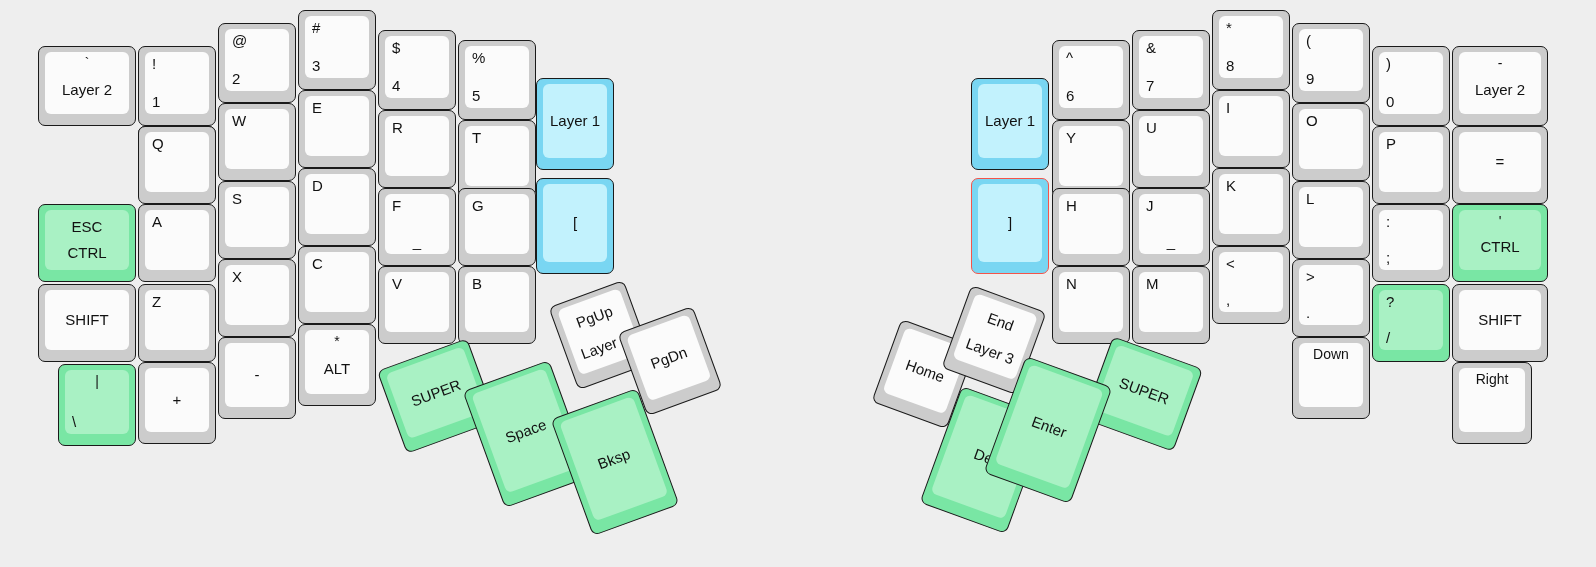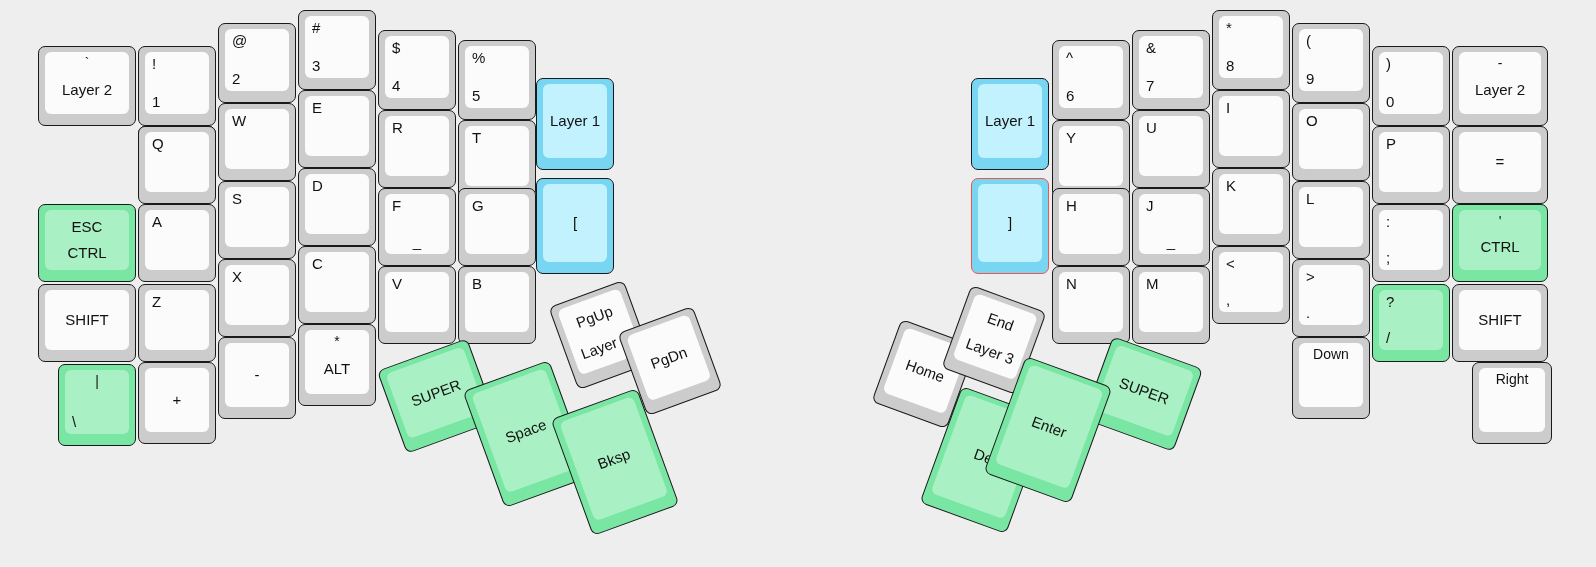--- a/index.html
+++ b/index.html
@@ -404,21 +404,21 @@
         <div class="cap">
           <div class="lg topc">'</div>
           <div class="lg ctr">CTRL</div>
         </div>
       </div>
       <div class="key" style="left: 1452px; top: 284px; width: 96px; height: 78px;">
         <div class="cap">
           <div class="lg ctr">SHIFT</div>
         </div>
       </div>
-      <div class="key" style="left: 1452px; top: 362px; width: 80px; height: 82px; margin-left: 20px;">
+      <div class="key" style="left: 1452px; top: 362px; width: 80px; height: 82px;">
         <div class="cap">
           <div class="lg topc">Right</div>
         </div>
       </div>
       <div class="key rot thumb" style="left: 884px; top: 330px; width: 80px; height: 88px; transform: rotate(20deg);">
         <div class="cap">
           <div class="lg ctr">Home</div>
         </div>
       </div>
       <div class="key rot thumb" style="left: 954px; top: 296px; width: 80px; height: 88px; transform: rotate(20deg);">

